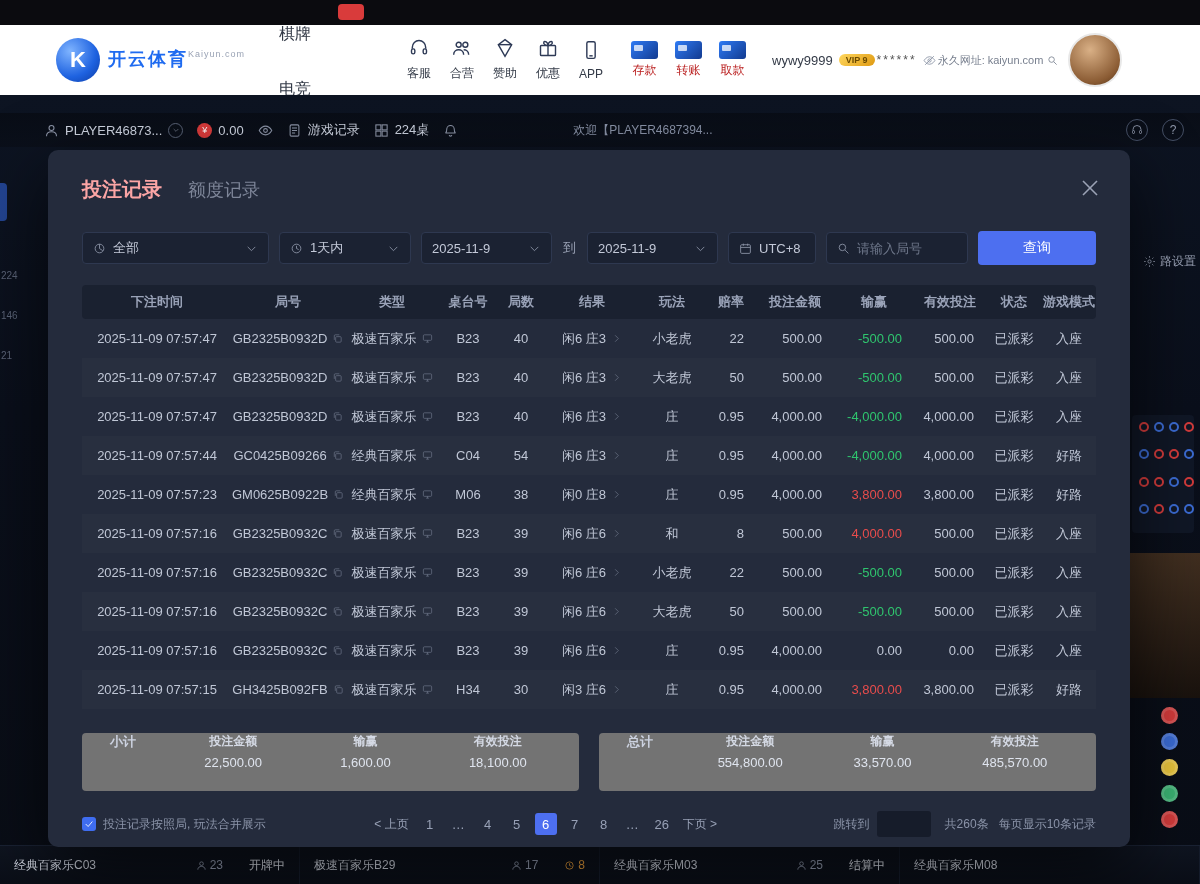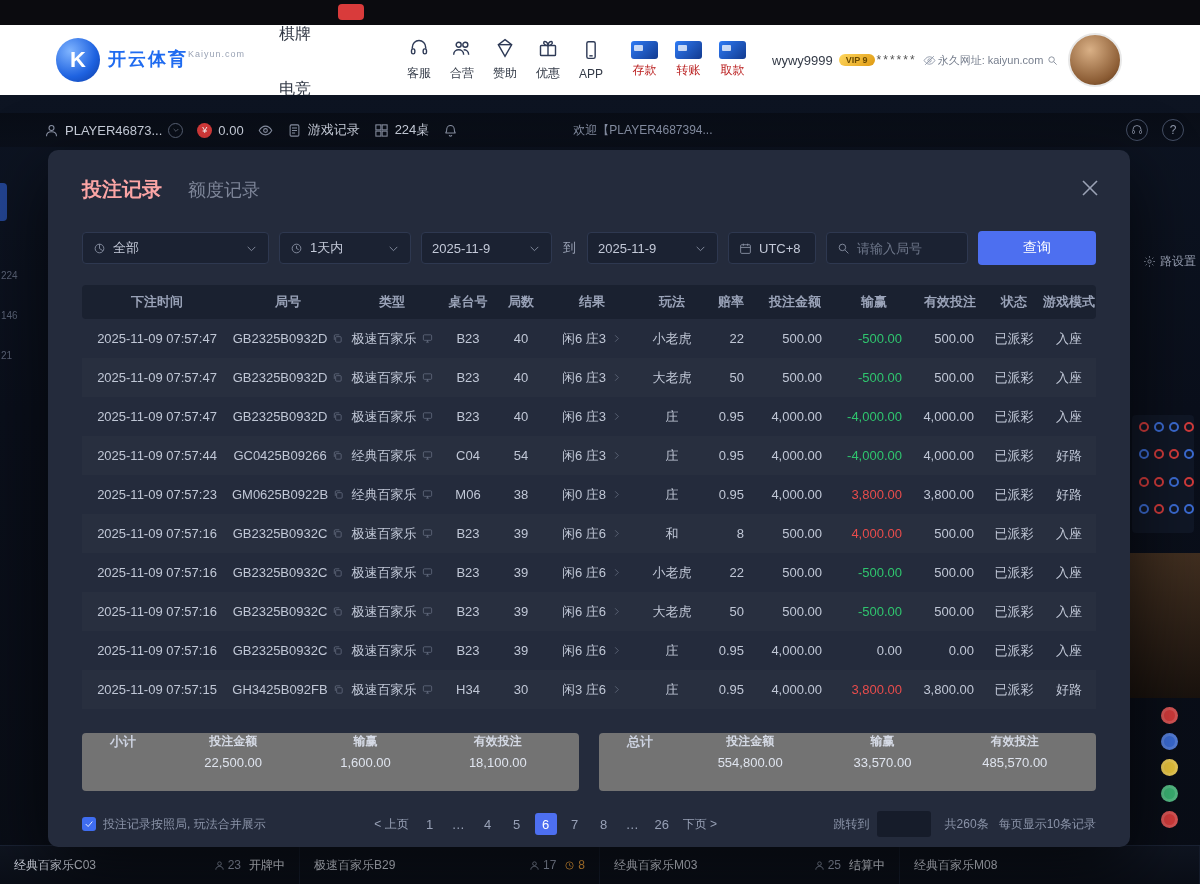--- a/index.html
+++ b/index.html
@@ -86,21 +86,21 @@
   .chip.y { background:#e8c43c; } .chip.g { background:#3bb273; }
 
   .bottom-bar { position:absolute; left:0; bottom:0; width:100%; height:39px; background:#0a0e17;
     border-top:1px solid #1a2233; display:flex; align-items:stretch; }
   .bt-seg { flex:1; display:flex; align-items:center; padding:0 14px; gap:8px;
     border-right:1px solid #151c2b; font-size:12px; color:#aeb6c6;
     background:linear-gradient(180deg, rgba(30,40,60,.25), rgba(10,14,23,.1)); }
   .bt-name { color:#d4d9e4; white-space:nowrap; }
   .bt-count { margin-left:auto; display:flex; align-items:center; gap:3px; color:#98a1b6; }
   .bt-count svg { width:11px; height:11px; stroke:#98a1b6; fill:none; stroke-width:1.8; }
-  .bt-status { color:#e0e5ee; white-space:nowrap; }
+  .bt-status { color:#e0e5ee; white-space:nowrap;margin-left:18px; }
   .bt-status.timer { color:#f0a23c; display:flex; align-items:center; gap:3px; }
   .bt-status.timer svg { width:11px; height:11px; stroke:#f0a23c; fill:none; stroke-width:1.8; }
 
   
   .modal { position:absolute; left:48px; top:150px; width:1082px; height:697px;
     background:#242b3c; border-radius:10px; box-shadow:0 24px 70px rgba(0,0,0,.65);
     padding:0 34px; }
   .modal-head { padding-top:26px; display:flex; align-items:baseline; gap:26px; }
   .tab { font-size:18px; color:#7e8699; cursor:pointer; }
   .tab.active { font-size:20px; color:#fca5a5; font-weight:bold; }

